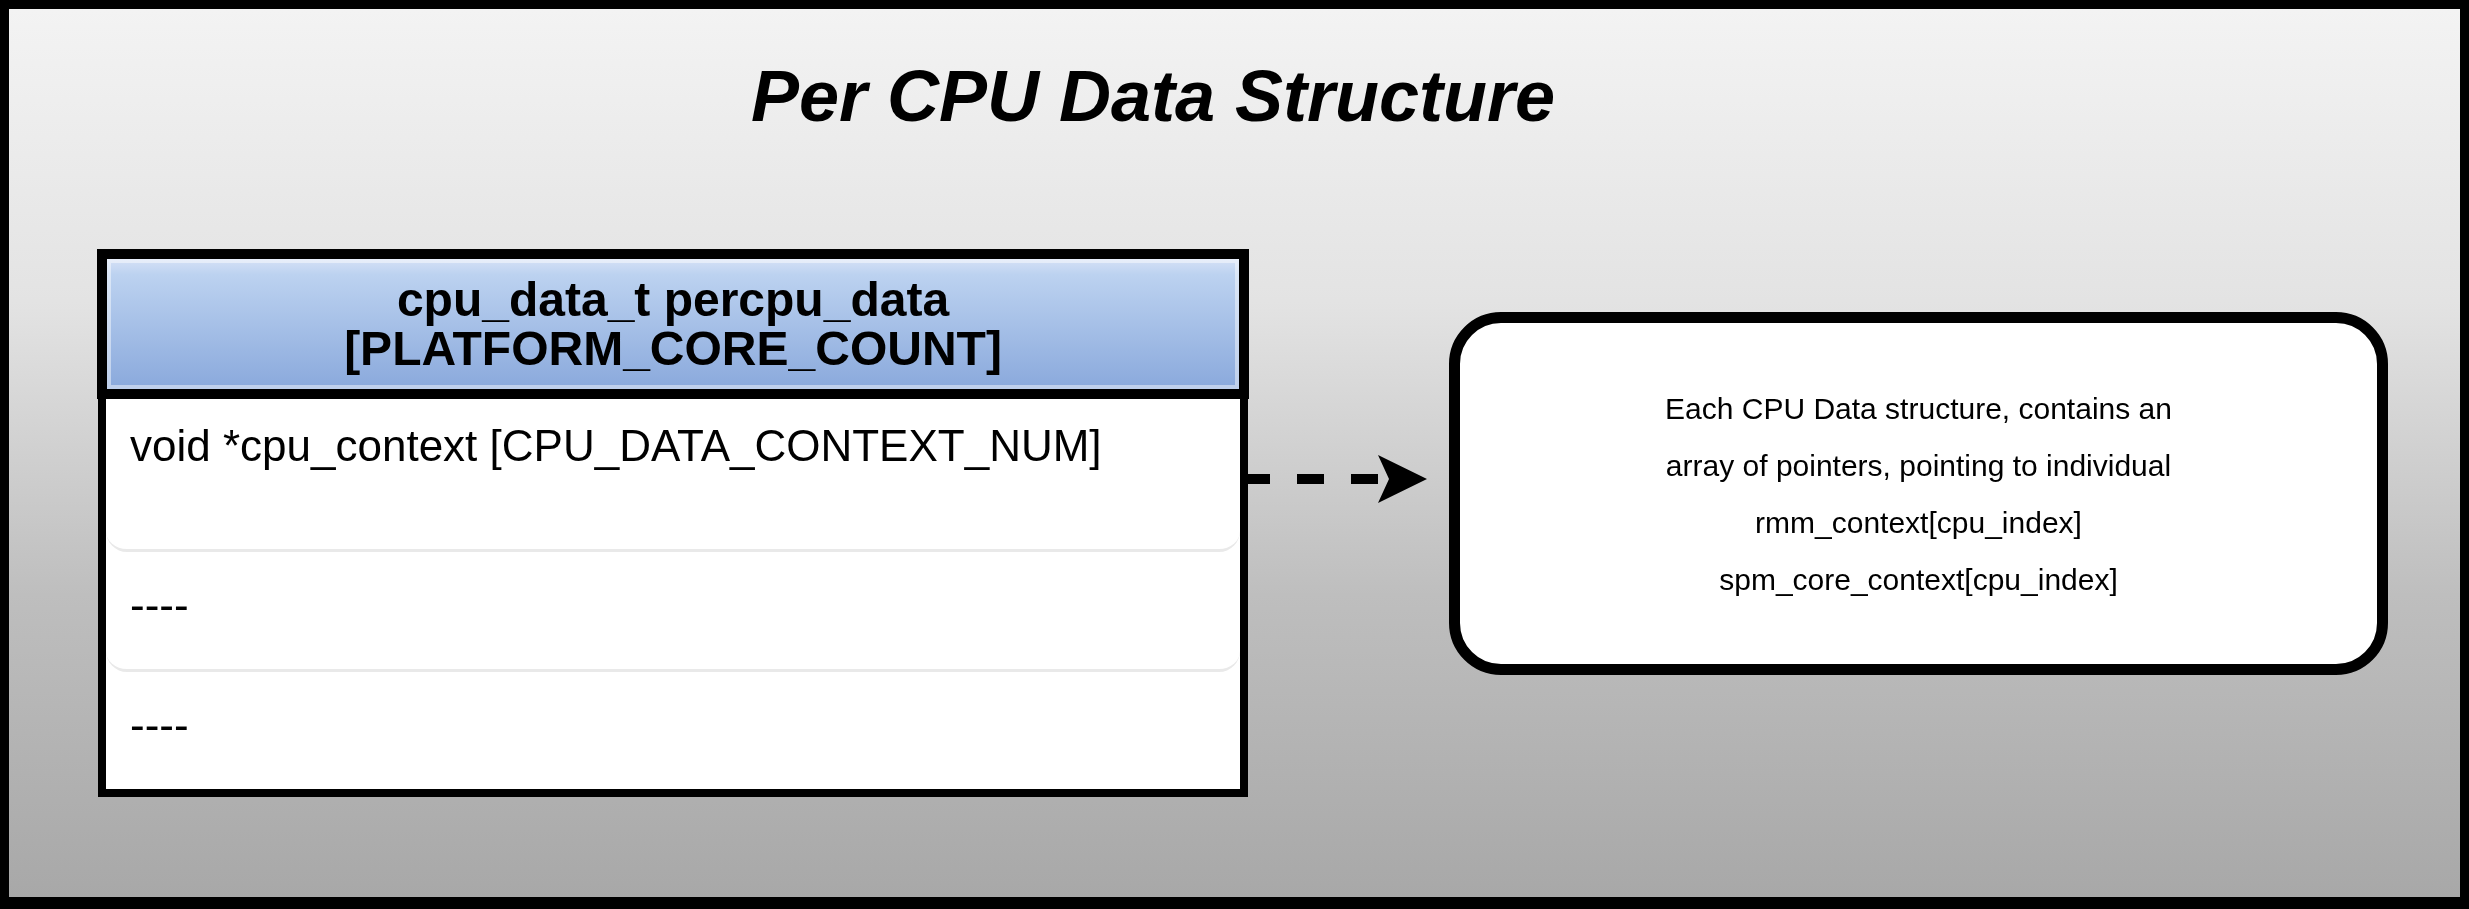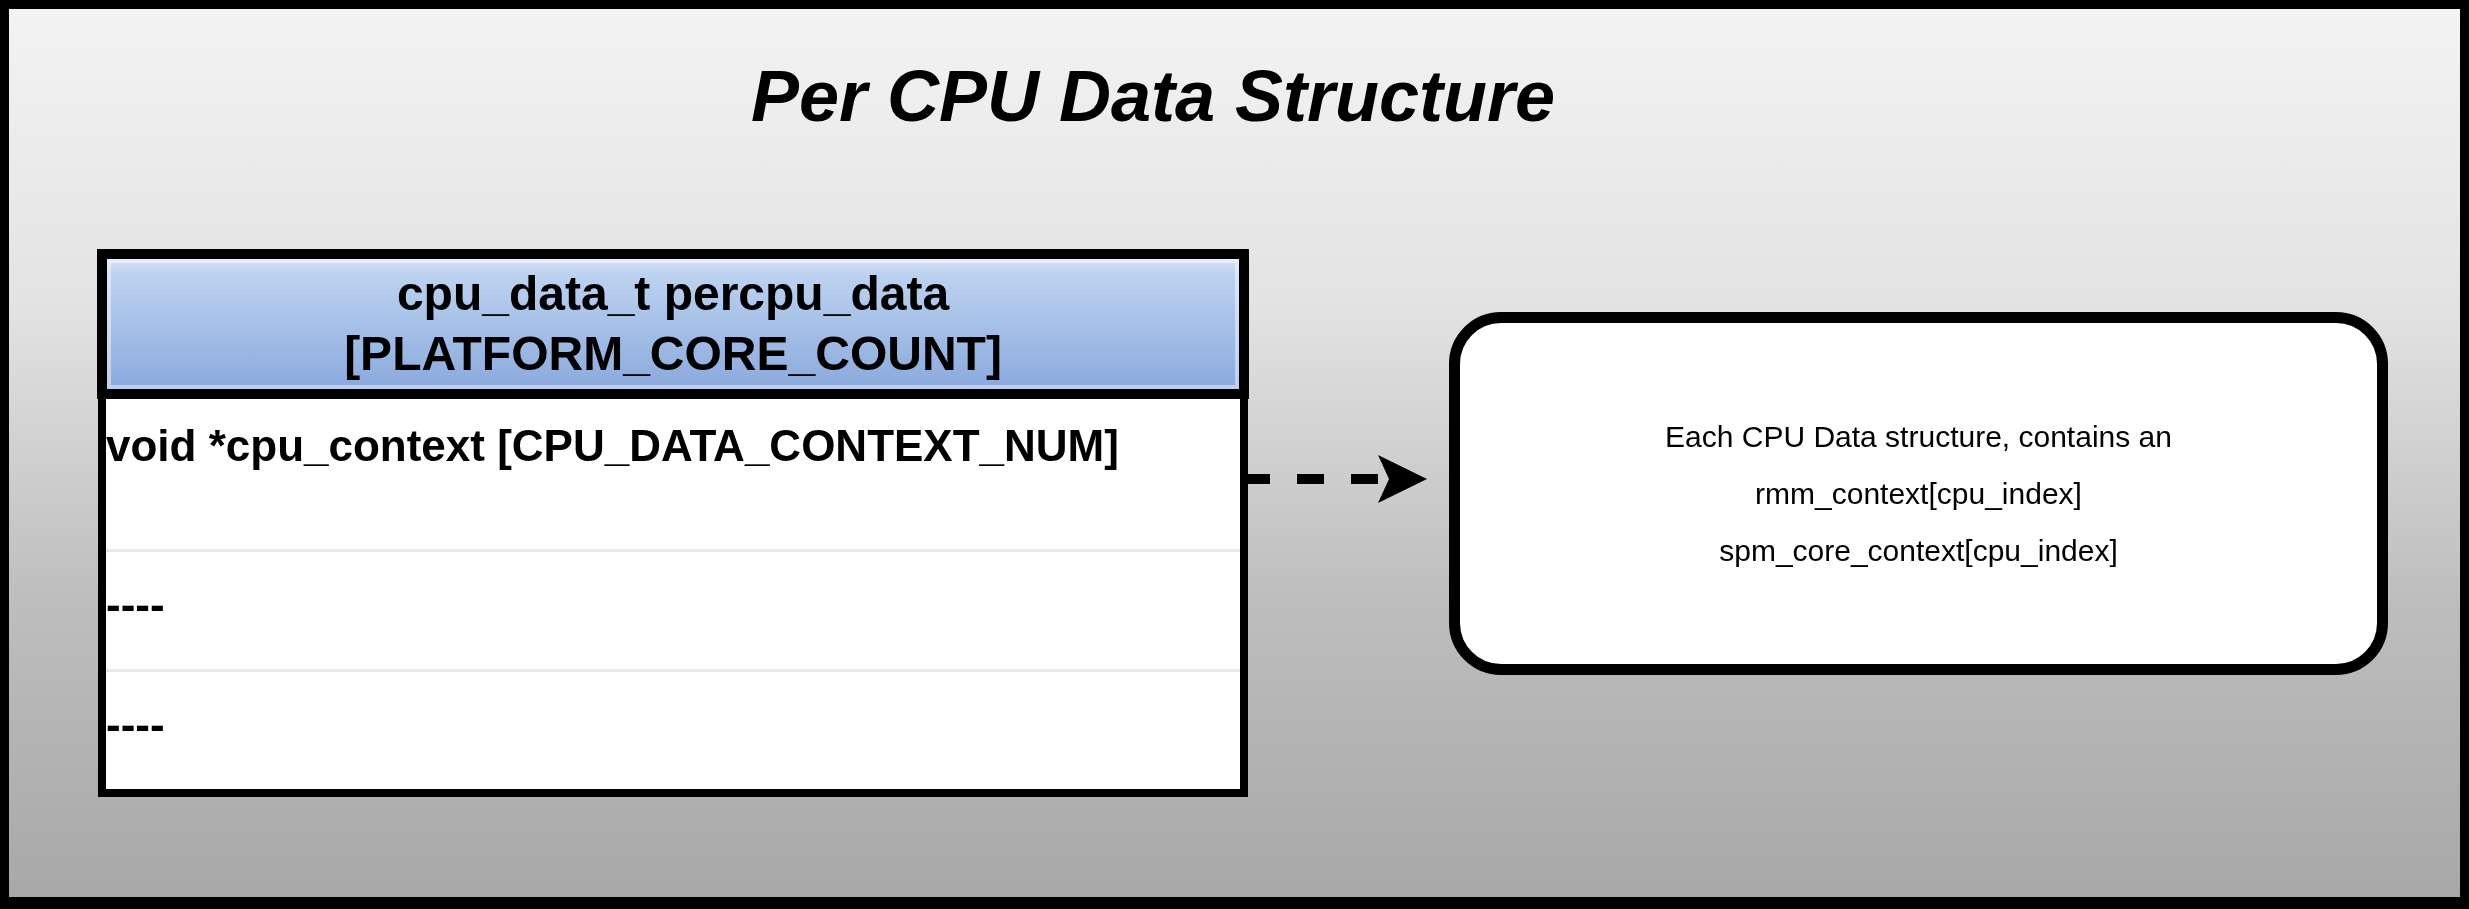--- a/index.html
+++ b/index.html
@@ -41,34 +41,36 @@
     height: 150px;
     border: 10px solid #000;
     background: linear-gradient(180deg, #d6e1f6 0%, #bcd2f0 12%, #8aa9dc 100%);
     box-shadow: inset 0 0 0 4px rgba(255,255,255,0.45);
     display: flex;
     align-items: center;
     justify-content: center;
     text-align: center;
     font-weight: bold;
     font-size: 48px;
-    line-height: 60px;
+    line-height: 49px;
     white-space: pre-line;
   }
   .cpu-table-body {
     margin: 0 1px;
     height: 398px;
     border: 8px solid #000;
     border-top: 0;
     background: #ffffff;
   }
   .cpu-row {
-    font-weight: bold;
+    font-weight: normal;
+    padding-left: 24px;
     white-space: nowrap;
     overflow: hidden;
+    border-radius: 21px;
   }
   .cpu-row.r1 {
     height: 153px;
     font-size: 44px;
     padding-top: 22px;
     border-bottom: 3px solid #e9e9e9;
   }
   .cpu-row.r2 {
     height: 120px;
     font-size: 44px;
@@ -124,17 +126,18 @@
     </div>
   </div>
 
   <svg class="arrow-svg" width="222" height="90" viewBox="0 0 222 90">
     <line x1="6" y1="45" x2="150" y2="45" stroke="#000000" stroke-width="10" stroke-dasharray="27 27"></line>
     <polygon points="190,45 141,21 152,45 141,69" fill="#000000"></polygon>
   </svg>
 
   <div class="callout">
     <div class="callout-line">Each CPU Data structure, contains an</div>
+    <div class="callout-line">array of pointers, pointing to individual</div>
     <div class="callout-line">rmm_context[cpu_index]</div>
     <div class="callout-line">spm_core_context[cpu_index]</div>
   </div>
 
 </div>
 
 </body></html>

